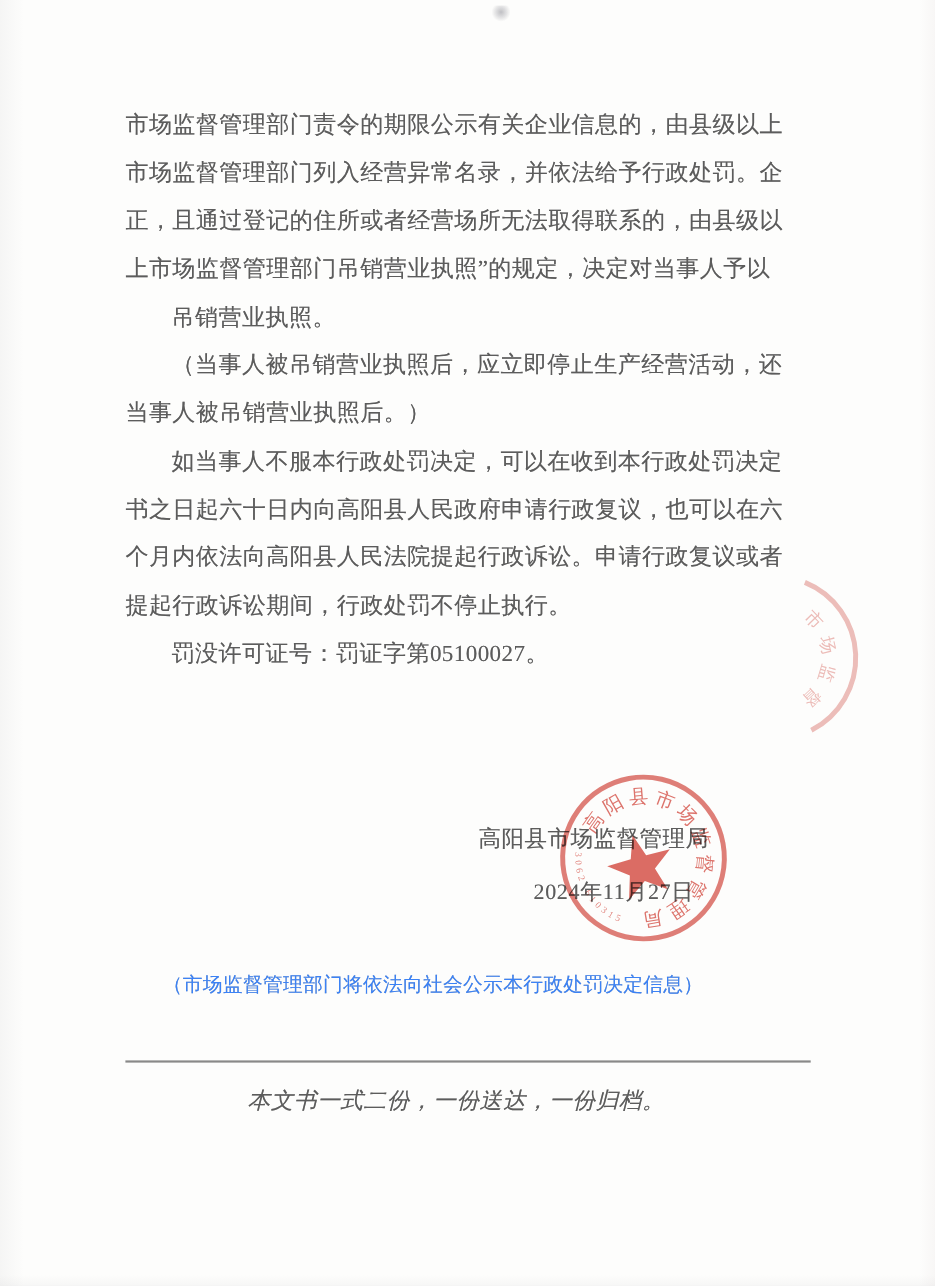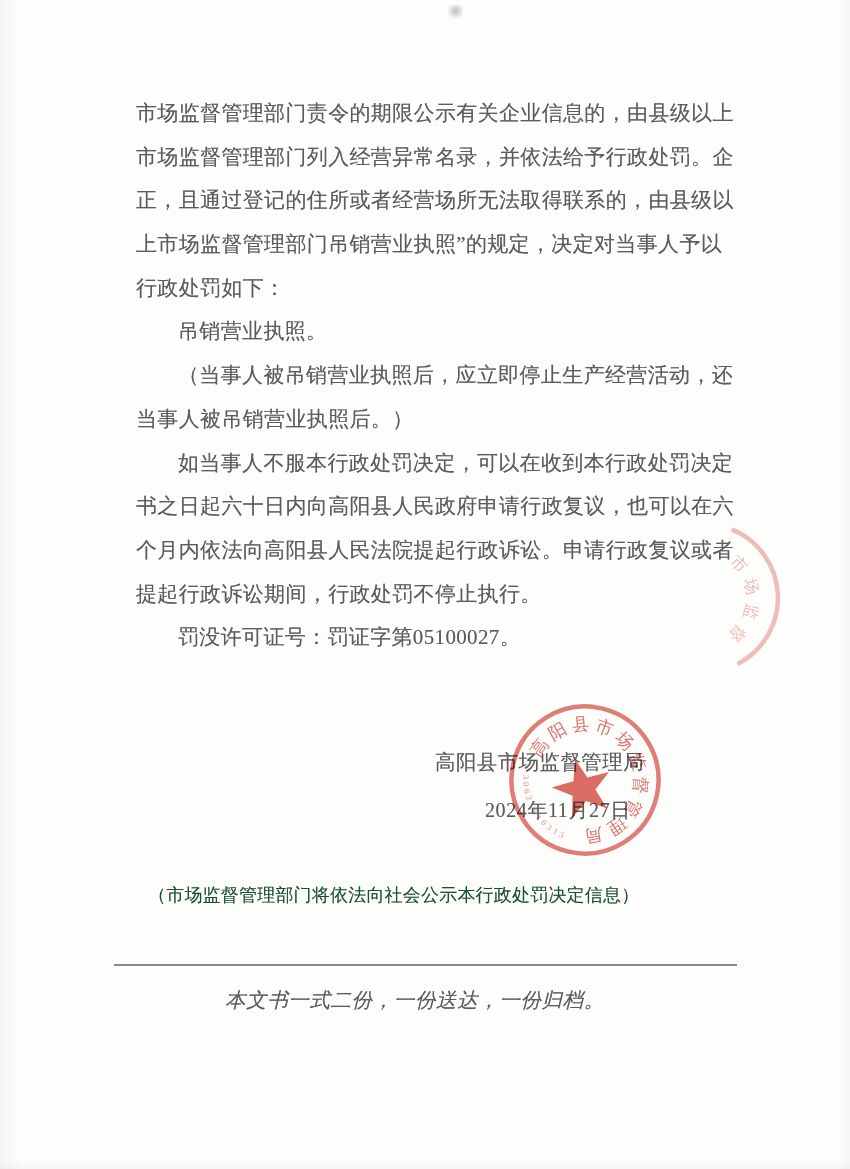--- a/index.html
+++ b/index.html
@@ -23,35 +23,35 @@
   .smudge{
     position:absolute;left:447px;top:5px;width:17px;height:15px;
     background:radial-gradient(circle at 50% 40%, rgba(140,140,148,.55), rgba(140,140,148,0) 70%);
     filter:blur(.6px);
   }
   .body-text{
     position:absolute;left:114px;top:92px;width:584px;
     font-size:21px;letter-spacing:.35px;
     text-shadow:0 0 .5px rgba(92,92,92,.55);
   }
-  .tline{height:43.7px;line-height:43.7px;white-space:nowrap;margin-left:22px;}
+  .tline{height:43.7px;line-height:43.7px;white-space:nowrap;}
   .sig-agency{
     position:absolute;left:435px;top:748px;
     font-size:20.5px;letter-spacing:.4px;white-space:nowrap;
     text-shadow:0 0 .5px rgba(92,92,92,.5);
   }
   .sig-date{
     position:absolute;left:485px;top:797px;
     font-size:20px;letter-spacing:.6px;white-space:nowrap;
     text-shadow:0 0 .5px rgba(92,92,92,.5);
   }
   .publicity{
     position:absolute;left:148px;top:883px;
     font-size:18px;letter-spacing:.2px;white-space:nowrap;
-    color:#14532d;
+    color:#3b82f6;
     text-shadow:0 0 .5px rgba(102,102,102,.5);
   }
   .rule{
     position:absolute;left:114px;top:964px;width:623px;height:0;
     border-top:2px solid #6b6b6b;opacity:.8;
   }
   .footer-note{
     position:absolute;left:225px;top:986px;
     font-size:20.5px;letter-spacing:.6px;white-space:nowrap;
     text-shadow:0 0 .5px rgba(92,92,92,.5);
@@ -70,21 +70,20 @@
 
 <div class="page">
 
   <div class="smudge"></div>
 
   <div class="body-text">
       <div class="tline">市场监督管理部门责令的期限公示有关企业信息的，由县级以上</div>
       <div class="tline">市场监督管理部门列入经营异常名录，并依法给予行政处罚。企</div>
       <div class="tline">正，且通过登记的住所或者经营场所无法取得联系的，由县级以</div>
       <div class="tline">上市场监督管理部门吊销营业执照”的规定，决定对当事人予以</div>
-      <div class="tline">行政处罚如下：</div>
       <div class="tline" style="text-indent: 2em;">吊销营业执照。</div>
       <div class="tline" style="text-indent: 2em;">（当事人被吊销营业执照后，应立即停止生产经营活动，还</div>
       <div class="tline">当事人被吊销营业执照后。）</div>
       <div class="tline" style="text-indent: 2em; text-align: right;">如当事人不服本行政处罚决定，可以在收到本行政处罚决定</div>
       <div class="tline">书之日起六十日内向高阳县人民政府申请行政复议，也可以在六</div>
       <div class="tline">个月内依法向高阳县人民法院提起行政诉讼。申请行政复议或者</div>
       <div class="tline">提起行政诉讼期间，行政处罚不停止执行。</div>
       <div class="tline" style="text-indent: 2em;">罚没许可证号：罚证字第05100027。</div>
     </div>
 

